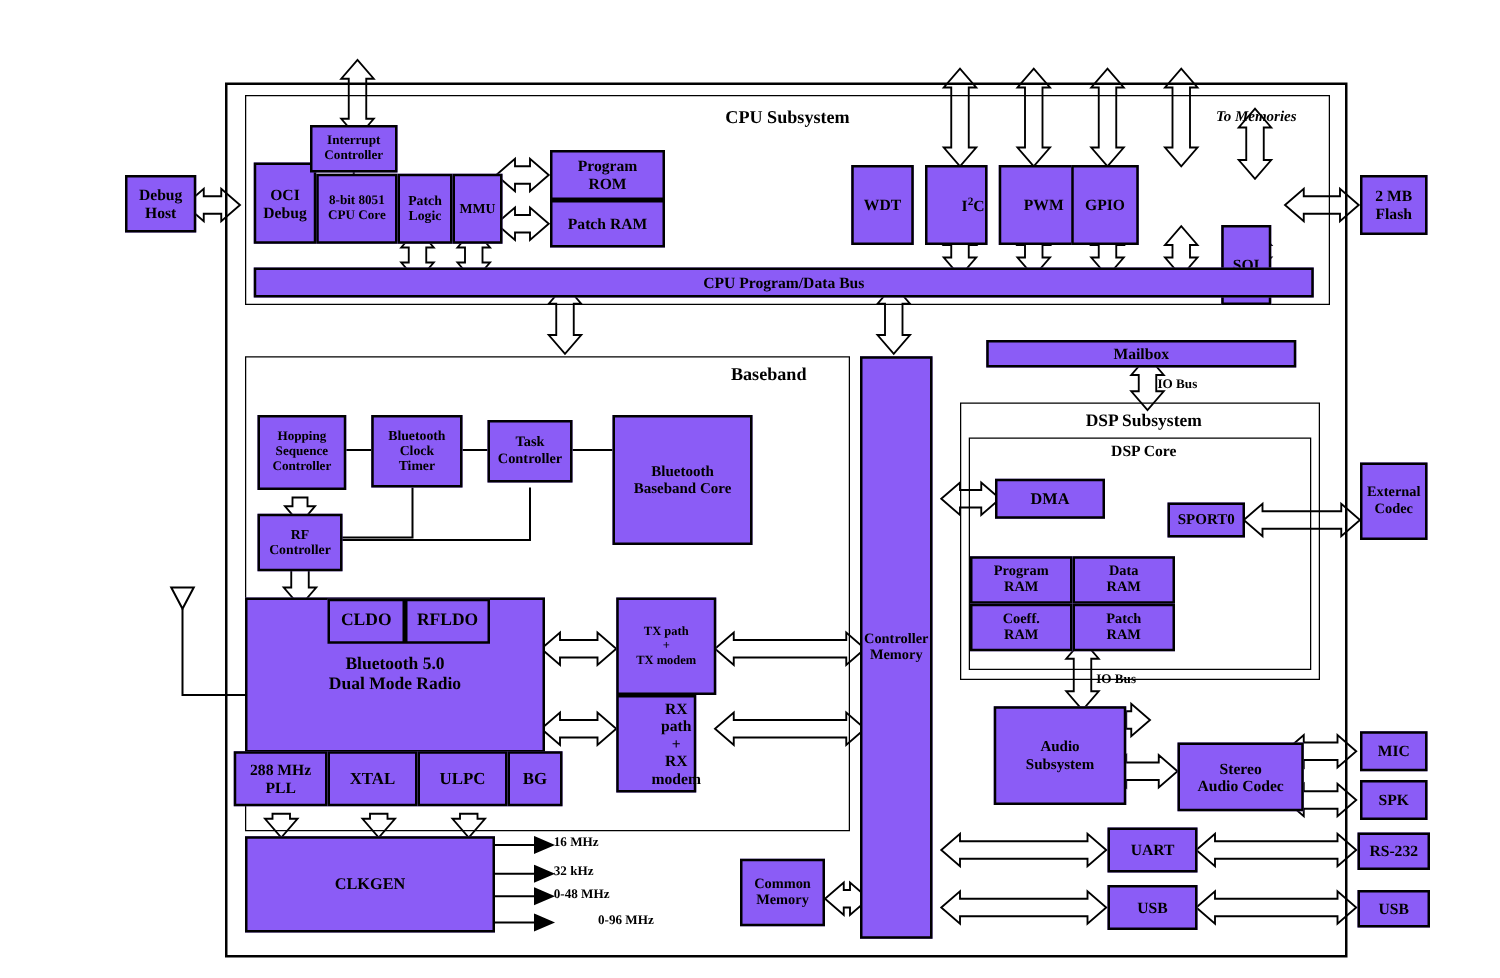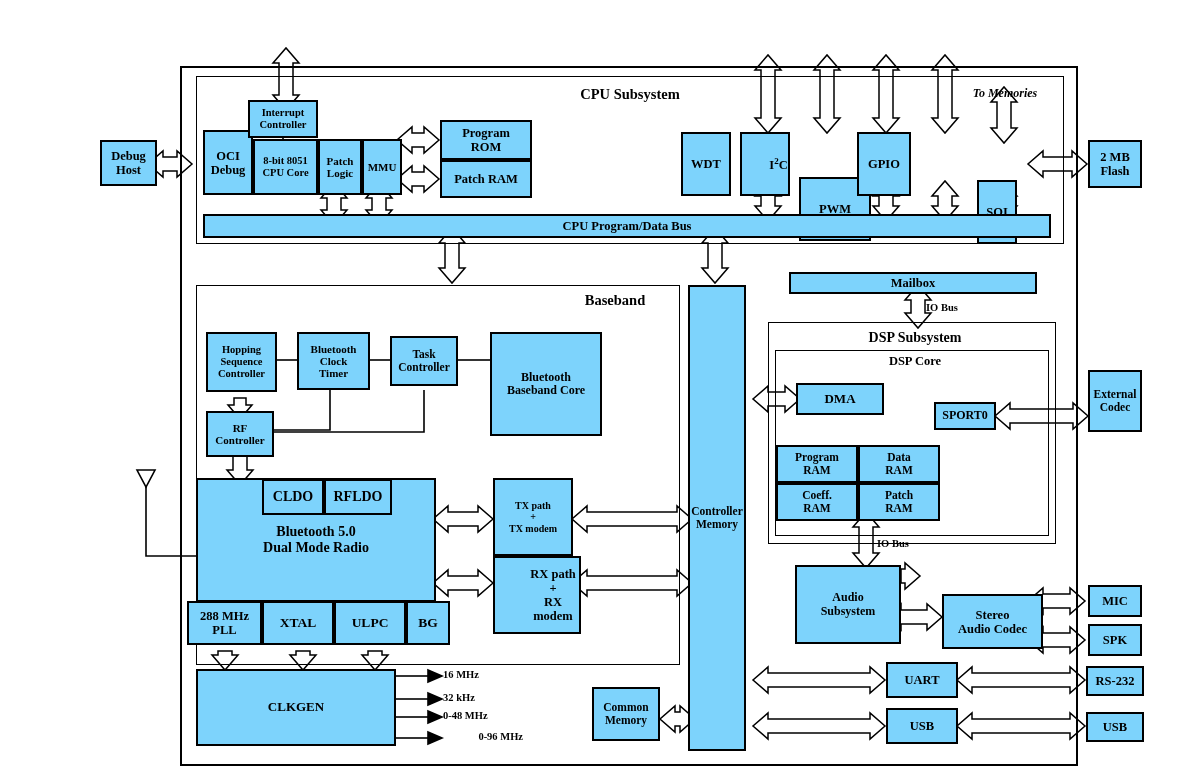--- a/index.html
+++ b/index.html
@@ -12,21 +12,21 @@
     width: 1200px;
     height: 782px;
     background: #ffffff;
     font-family: "Liberation Serif", serif;
     color: #000000;
     overflow: hidden;
   }
   .box {
     position: absolute;
     border: 2px solid #000;
-    background: #7dd3fc;
+    background: #8b5cf6;
     box-sizing: border-box;
     display: flex;
     align-items: center;
     justify-content: center;
     text-align: center;
     line-height: 1.12;
     font-weight: bold;
     font-size: 12.5px;
     padding: 1px;
   }
@@ -205,21 +205,21 @@
 ROM</div>
 
   <div class="box" style="left:440px; top:160px; width:92px; height:38px;">Patch RAM</div>
 
   <div class="box" style="left:681px; top:132px; width:50px; height:64px;">WDT</div>
 
   <div class="box" style="left:740px; top:132px; width:50px; height:64px;padding-left:28px;">
     <span>I<span class="sup">2</span>C</span>
   </div>
 
-  <div class="box" style="left:799px; top:132px; width:72px; height:64px;margin-top:45px;">PWM</div>
+  <div class="box" style="left:799px; top:132px; width:72px; height:64px;">PWM</div>
 
   <div class="box" style="left:857px; top:132px; width:54px; height:64px;">GPIO</div>
 
   <div class="box" style="left:977px; top:132px; width:40px; height:64px;margin-top:48px;">SQI</div>
 
   <div class="box" style="left:1088px; top:140px; width:54px; height:48px; white-space:pre-line;">2 MB
 Flash</div>
 
   <div class="box" style="left:203px; top:214px; width:848px; height:24px;">CPU Program/Data Bus</div>
 
@@ -258,21 +258,21 @@
   <div class="box" style="left:196px; top:669px; width:200px; height:77px; font-size:13px;">CLKGEN</div>
 
   <div class="plain" style="left:443px; top:669px; width:70px; text-align:left; font-size:10.5px;">16 MHz</div>
   <div class="plain" style="left:443px; top:692px; width:70px; text-align:left; font-size:10.5px;">32 kHz</div>
   <div class="plain" style="left:443px; top:710px; width:80px; text-align:left; font-size:10.5px;">0-48 MHz</div>
   <div class="plain" style="left:443px; top:731px; width:80px; text-align:right; font-size:10.5px;">0-96 MHz</div>
 
   <div class="box" style="left:493px; top:478px; width:80px; height:78px; white-space:pre-line; font-size:10px;">TX path
 +
 TX modem</div>
-  <div class="box" style="left:493px; top:556px; width:88px; height:78px; white-space:pre-line; font-size:12.5px;padding-left:33px;">RX path
+  <div class="box" style="left:493px; top:556px; width:64px; height:78px; white-space:pre-line; font-size:12.5px;padding-left:33px;">RX path
 +
 RX modem</div>
 
   <div class="box" style="left:688px; top:285px; width:58px; height:466px; white-space:pre-line; font-size:11.5px;">Controller
 Memory</div>
 
   <div class="box" style="left:592px; top:687px; width:68px; height:54px; white-space:pre-line; font-size:11.5px;">Common
 Memory</div>
 
   <div class="box" style="left:789px; top:272px; width:248px; height:22px; font-size:12.5px;">Mailbox</div>

